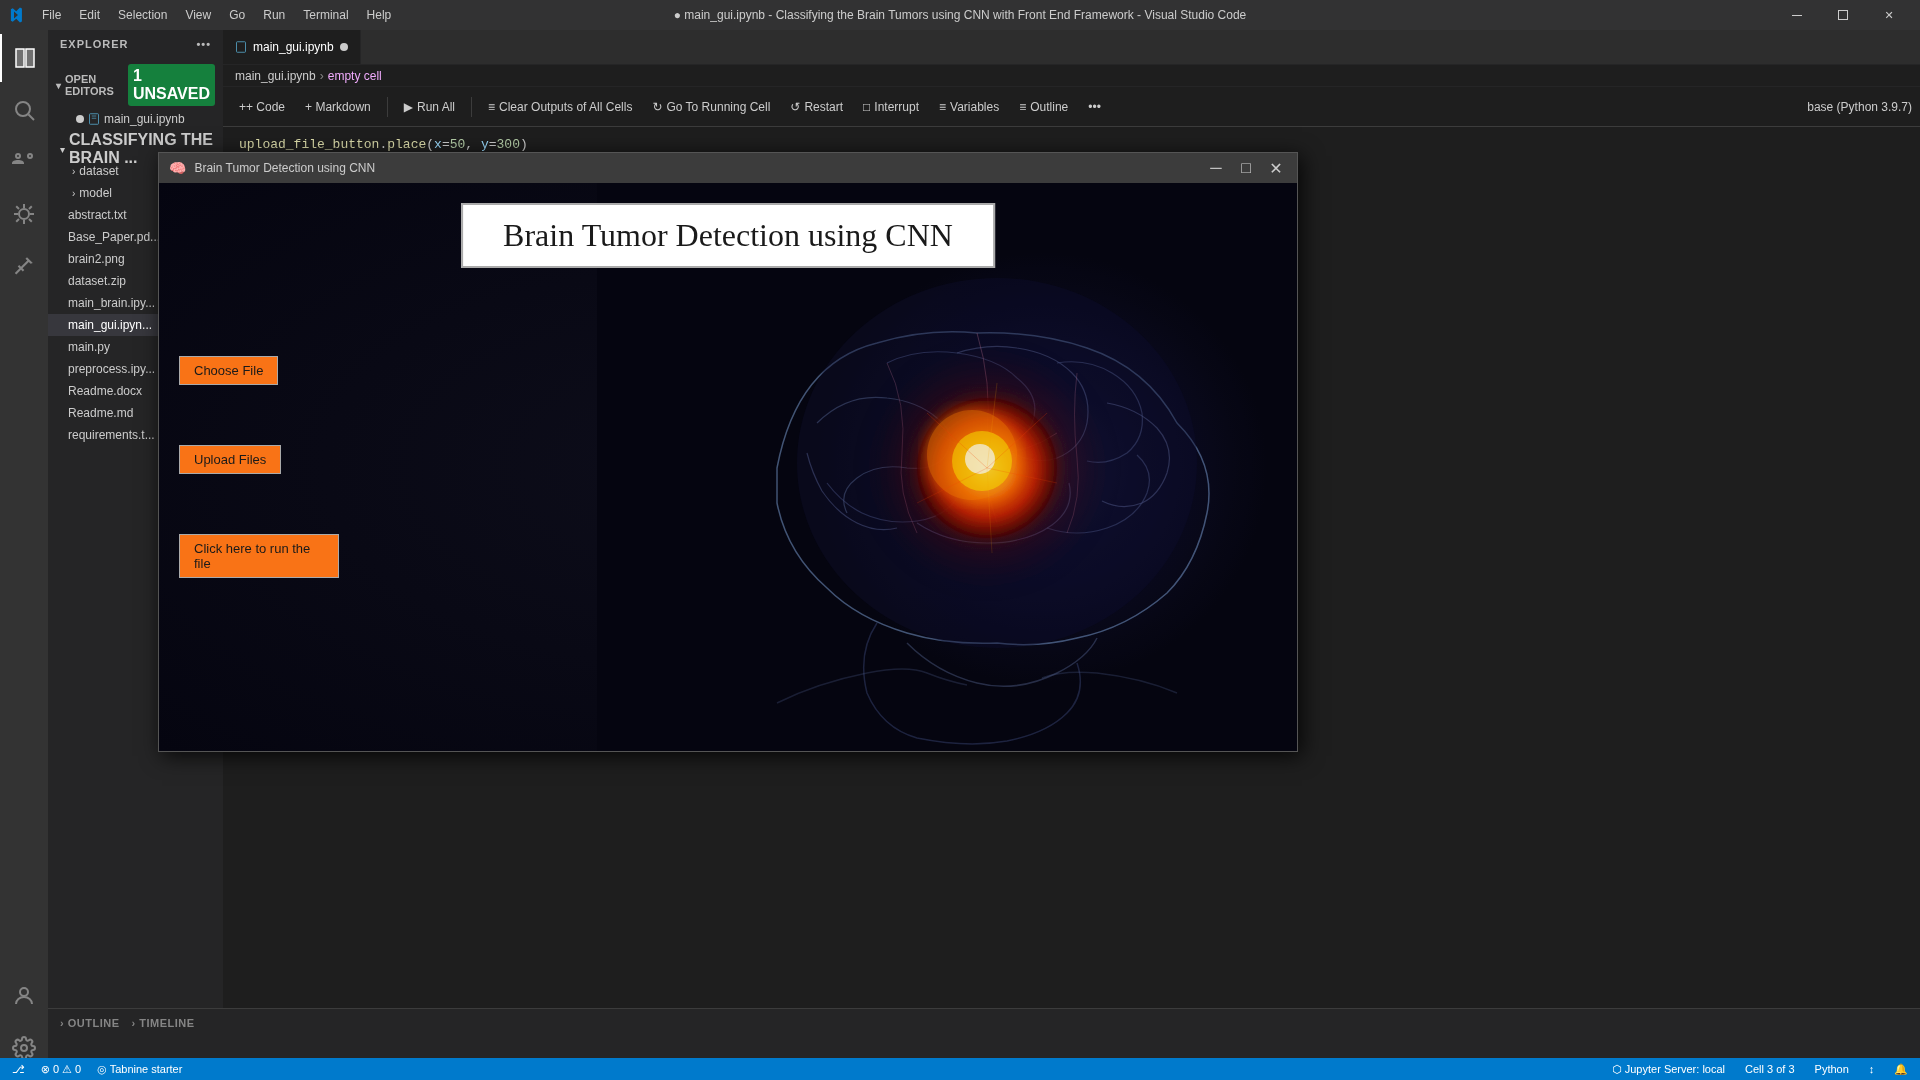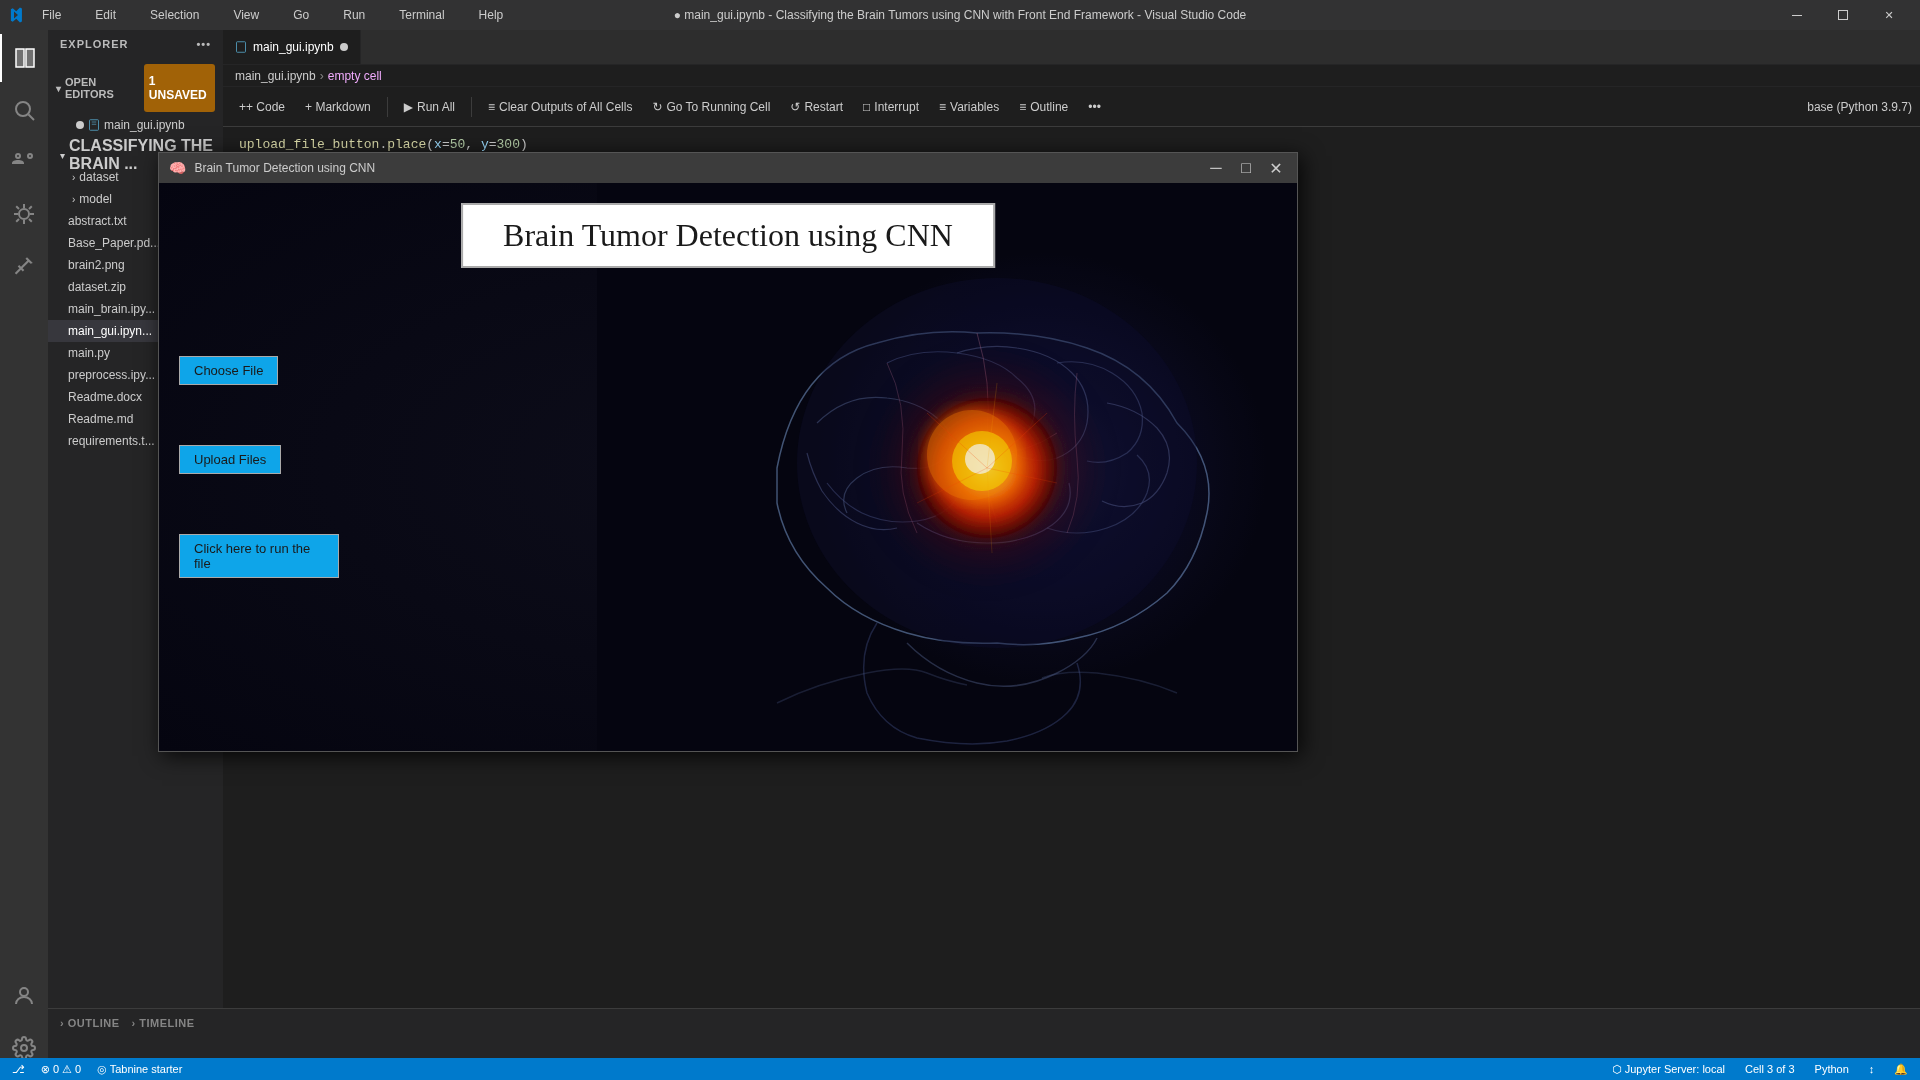--- a/index.html
+++ b/index.html
@@ -28,21 +28,21 @@
       align-items: center;
       gap: 6px;
     }
     .vscode-icon {
       width: 16px;
       height: 16px;
       color: #007acc;
     }
     .title-menus {
       display: flex;
-      gap: 18px;
+      gap: 2px;
       margin-left: 4px;
     }
     .title-menu-item {
       padding: 2px 8px;
       color: #cccccc;
       font-size: 12px;
       cursor: pointer;
     }
     .title-center {
       position: absolute;
@@ -129,24 +129,24 @@
       display: flex;
       align-items: center;
       padding: 2px 8px;
       font-size: 11px;
       font-weight: 700;
       color: #bbbbbb;
       cursor: pointer;
       text-transform: uppercase;
     }
     .sidebar-section-header .badge {
-      background: #a16207;
+      background: #15803d;
       color: white;
-      font-size: 12px;
-      padding: 10px 5px;
+      font-size: 16px;
+      padding: 3px 5px;
       border-radius: 3px;
       margin-left: 4px;
     }
     .sidebar-file {
       display: flex;
       align-items: center;
       padding: 2px 8px 2px 20px;
       font-size: 12px;
       color: #cccccc;
       cursor: pointer;
@@ -362,21 +362,21 @@
       bottom: 0;
       width: 200px;
       display: flex;
       flex-direction: column;
       justify-content: center;
       padding: 20px;
       gap: 60px;
       z-index: 10;
     }
     .app-button {
-      background: #0ea5e9;
+      background: #f97316;
       border: 1px solid #aaa;
       padding: 6px 14px;
       font-size: 13px;
       color: #1a1a1a;
       cursor: pointer;
       display: inline-block;
       width: fit-content;
     }
 
     

